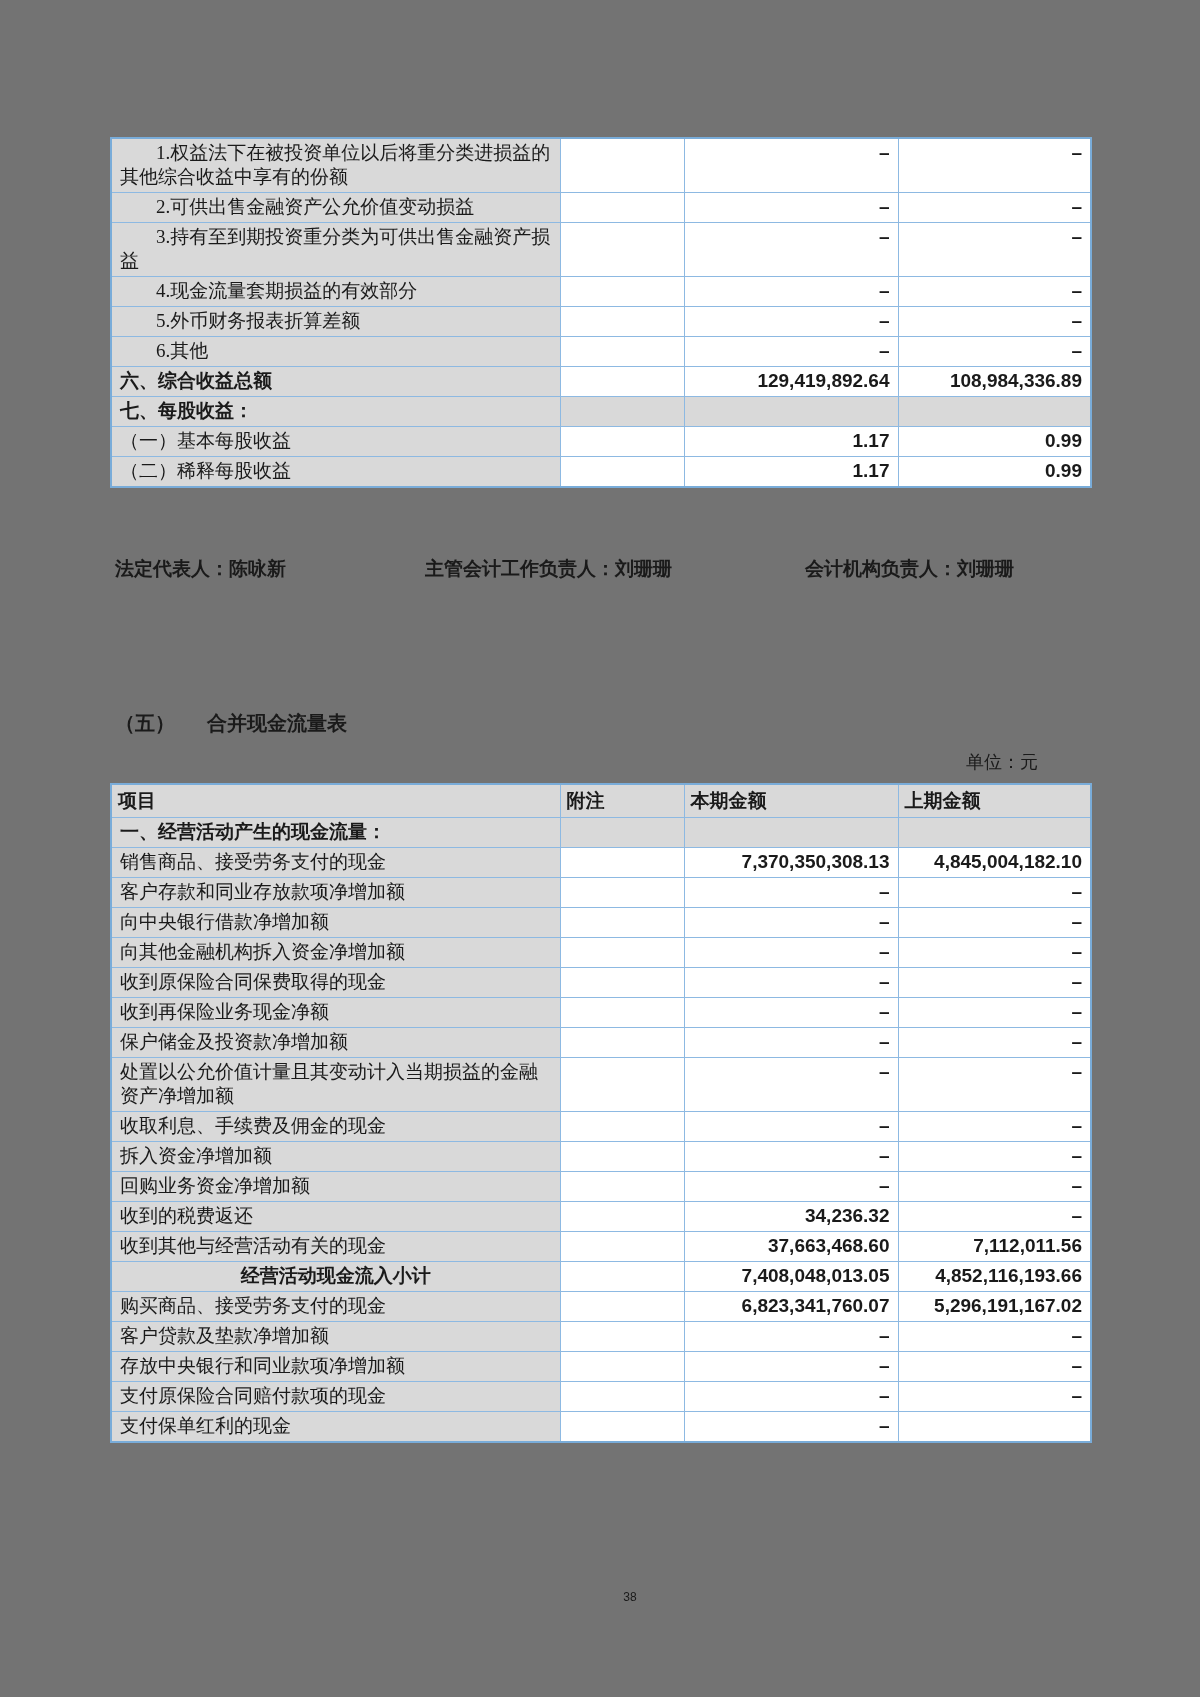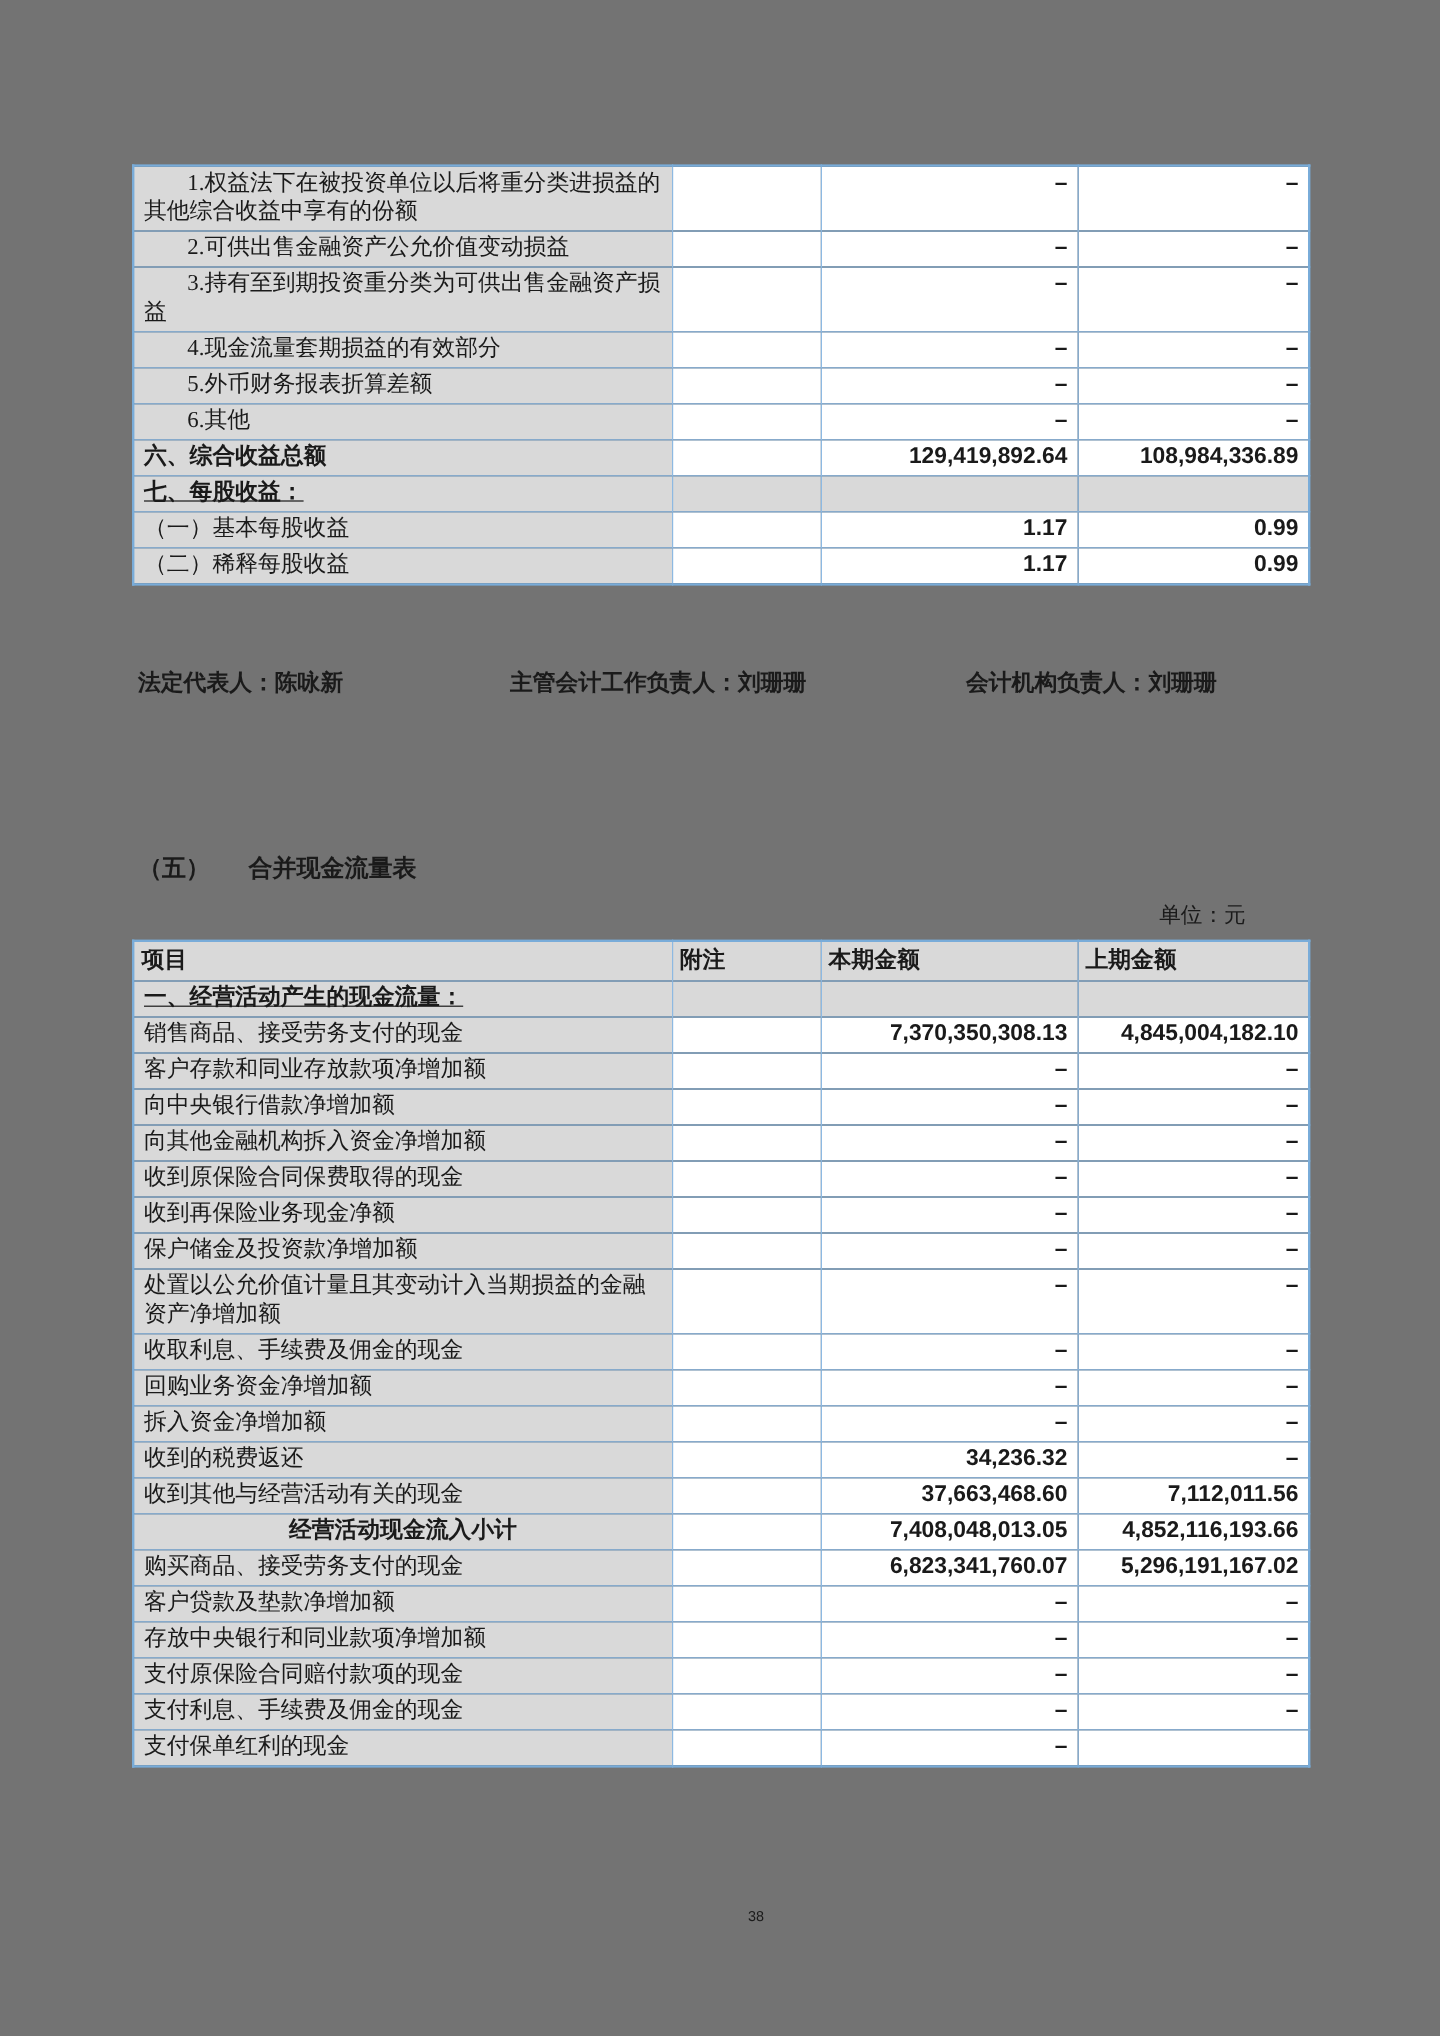--- a/index.html
+++ b/index.html
@@ -28,21 +28,21 @@
   .c-item{background:#D9D9D9;text-align:left;}
   .c-note{background:#ffffff;}
   .c-num{
     background:#ffffff;
     text-align:right;
     font-family:"Liberation Sans","DejaVu Sans",sans-serif;
     font-weight:bold;
     font-size:18px;
     padding-right:9px;
   }
-  tr.sec td{background:#D9D9D9;font-weight:bold;text-decoration:underline;}
+  tr.sec td{background:#D9D9D9;font-weight:bold;}
   tr.total .c-item{font-weight:bold;}
   tr.subtotal .c-item{font-weight:bold;text-align:center;}
   .ind{text-indent:1.9em;}
   table.fin th{
     background:#D9D9D9;
     font-weight:bold;
     text-align:left;
     padding:4px 6px;
   }
   .t1{position:absolute;top:137px;left:110px;}
@@ -228,27 +228,27 @@
         <td class="c-num">–</td>
         <td class="c-num">–</td>
       </tr>
       <tr>
         <td class="c-item">收取利息、手续费及佣金的现金</td>
         <td class="c-note"></td>
         <td class="c-num">–</td>
         <td class="c-num">–</td>
       </tr>
       <tr>
+        <td class="c-item">拆入资金净增加额</td>
+        <td class="c-note"></td>
+        <td class="c-num">–</td>
+        <td class="c-num">–</td>
+      </tr>
+      <tr>
         <td class="c-item">回购业务资金净增加额</td>
-        <td class="c-note"></td>
-        <td class="c-num">–</td>
-        <td class="c-num">–</td>
-      </tr>
-      <tr>
-        <td class="c-item">拆入资金净增加额</td>
         <td class="c-note"></td>
         <td class="c-num">–</td>
         <td class="c-num">–</td>
       </tr>
       <tr>
         <td class="c-item">收到的税费返还</td>
         <td class="c-note"></td>
         <td class="c-num">34,236.32</td>
         <td class="c-num">–</td>
       </tr>
@@ -282,26 +282,20 @@
         <td class="c-num">–</td>
         <td class="c-num">–</td>
       </tr>
       <tr>
         <td class="c-item">支付原保险合同赔付款项的现金</td>
         <td class="c-note"></td>
         <td class="c-num">–</td>
         <td class="c-num">–</td>
       </tr>
       <tr>
-        <td class="c-item">支付利息、手续费及佣金的现金</td>
-        <td class="c-note"></td>
-        <td class="c-num">–</td>
-        <td class="c-num">–</td>
-      </tr>
-      <tr>
         <td class="c-item">支付保单红利的现金</td>
         <td class="c-note"></td>
         <td class="c-num">–</td>
         <td class="c-num"></td>
       </tr>
     </tbody>
   </table>
 
   <div class="page-number">38</div>
 

